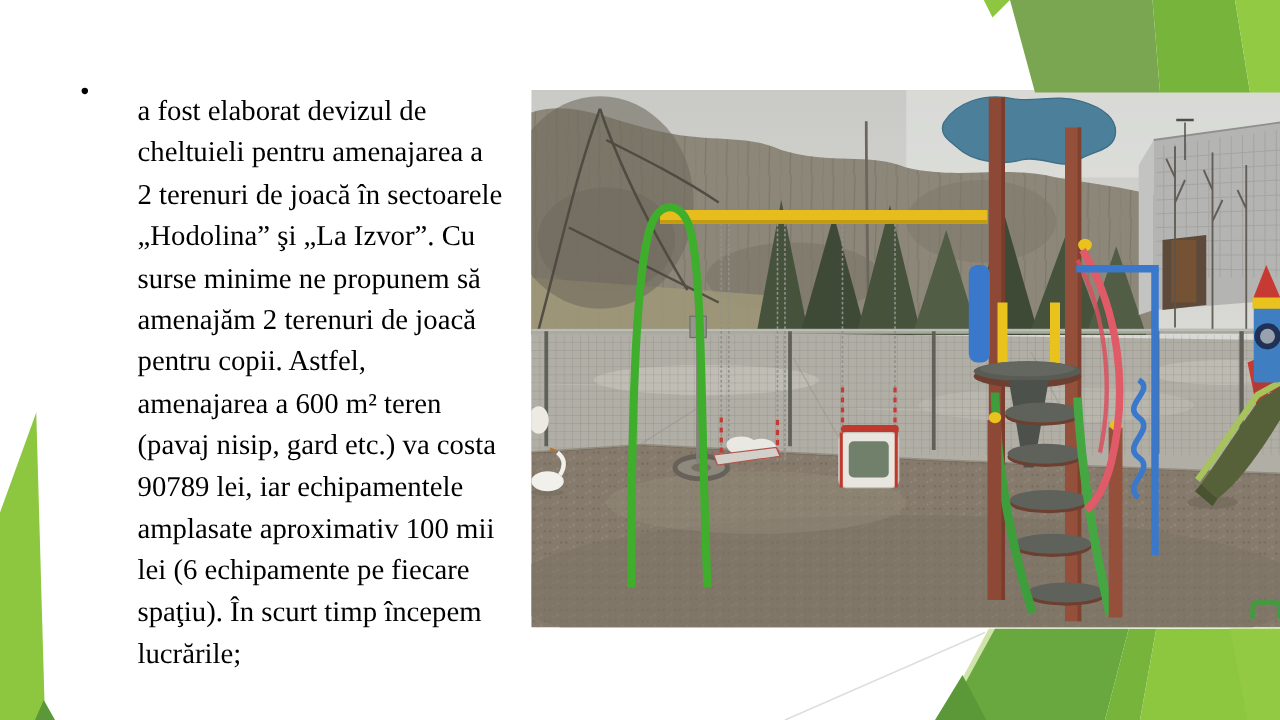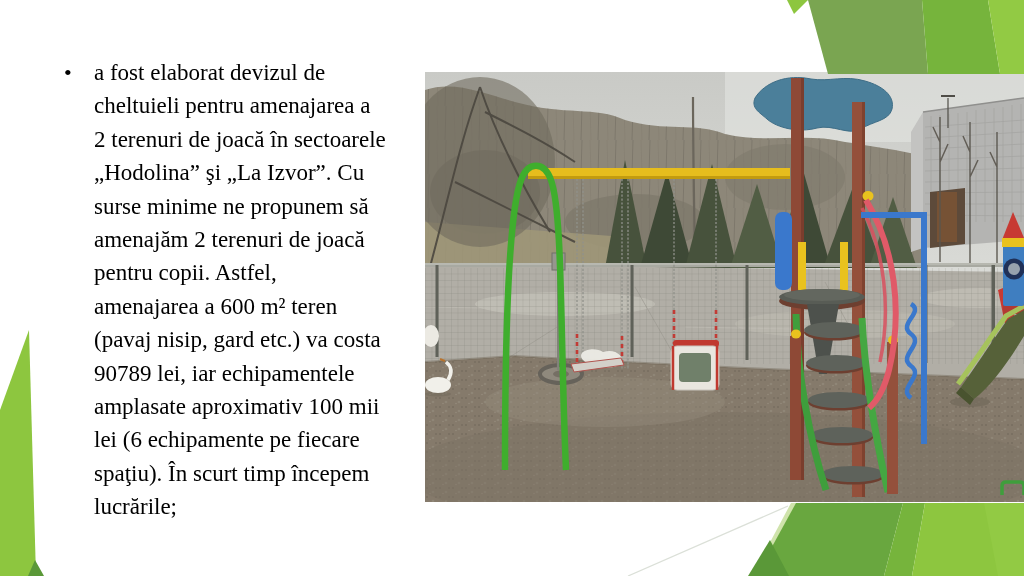--- a/index.html
+++ b/index.html
@@ -19,21 +19,21 @@
   .d-medium{fill:var(--green-medium);}.d-dark{fill:var(--green-dark);}
   .d-pale{fill:var(--green-pale);}
   .bullet-item{
     position:absolute;left:62px;top:56px;width:372px;display:flex;z-index:6;
   }
   .bullet-marker{
     width:30px;flex:0 0 30px;font-size:22px;line-height:33.4px;color:var(--text);
     text-align:left;padding-left:2px;
   }
   .bullet-text{
-    margin:0;color:var(--text);font-size:23px;line-height:33.4px;
+    margin:16px;color:var(--text);font-size:23px;line-height:33.4px;
     white-space:pre-line;font-family:"Liberation Serif",serif;
   }
   .photo{position:absolute;left:425px;top:72px;width:599px;height:430px;z-index:1;}
 </style>
 </head>
 <body>
 
 <div class="slide">
 
   <div class="bullet-item">

